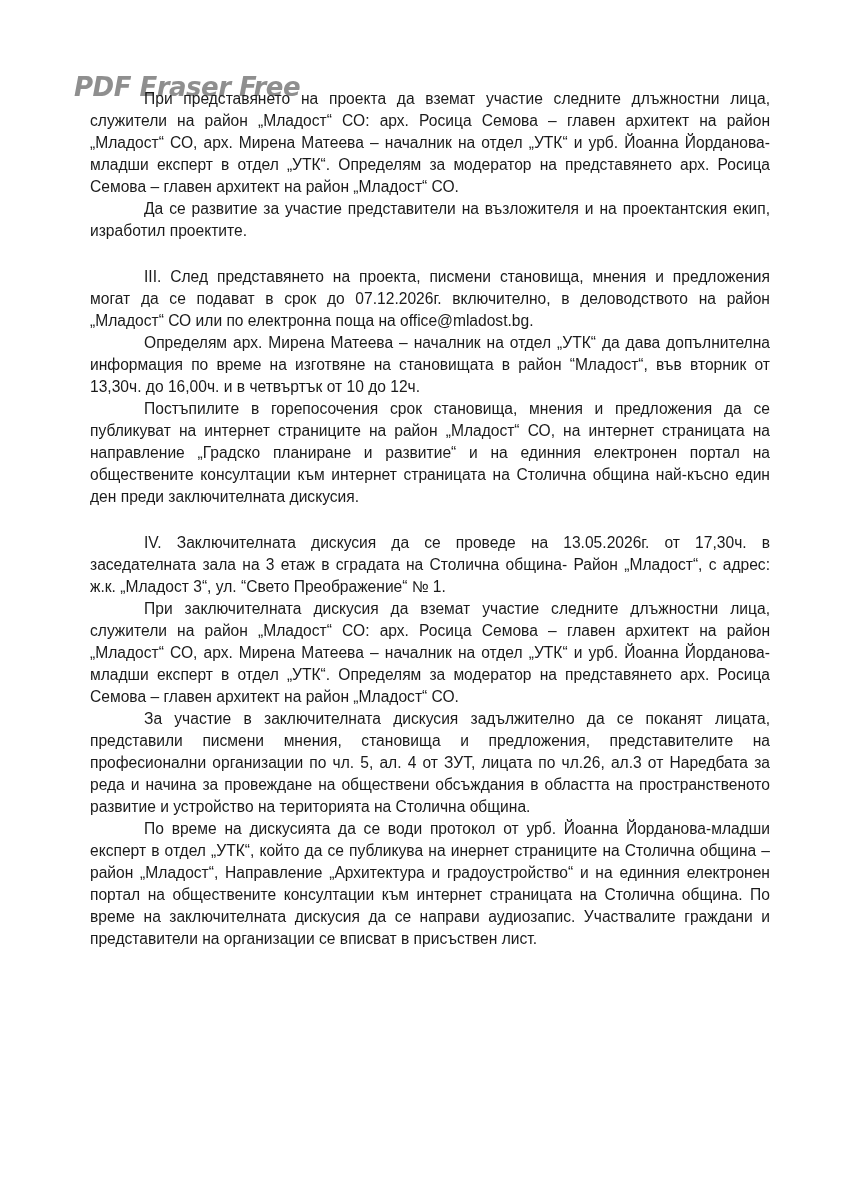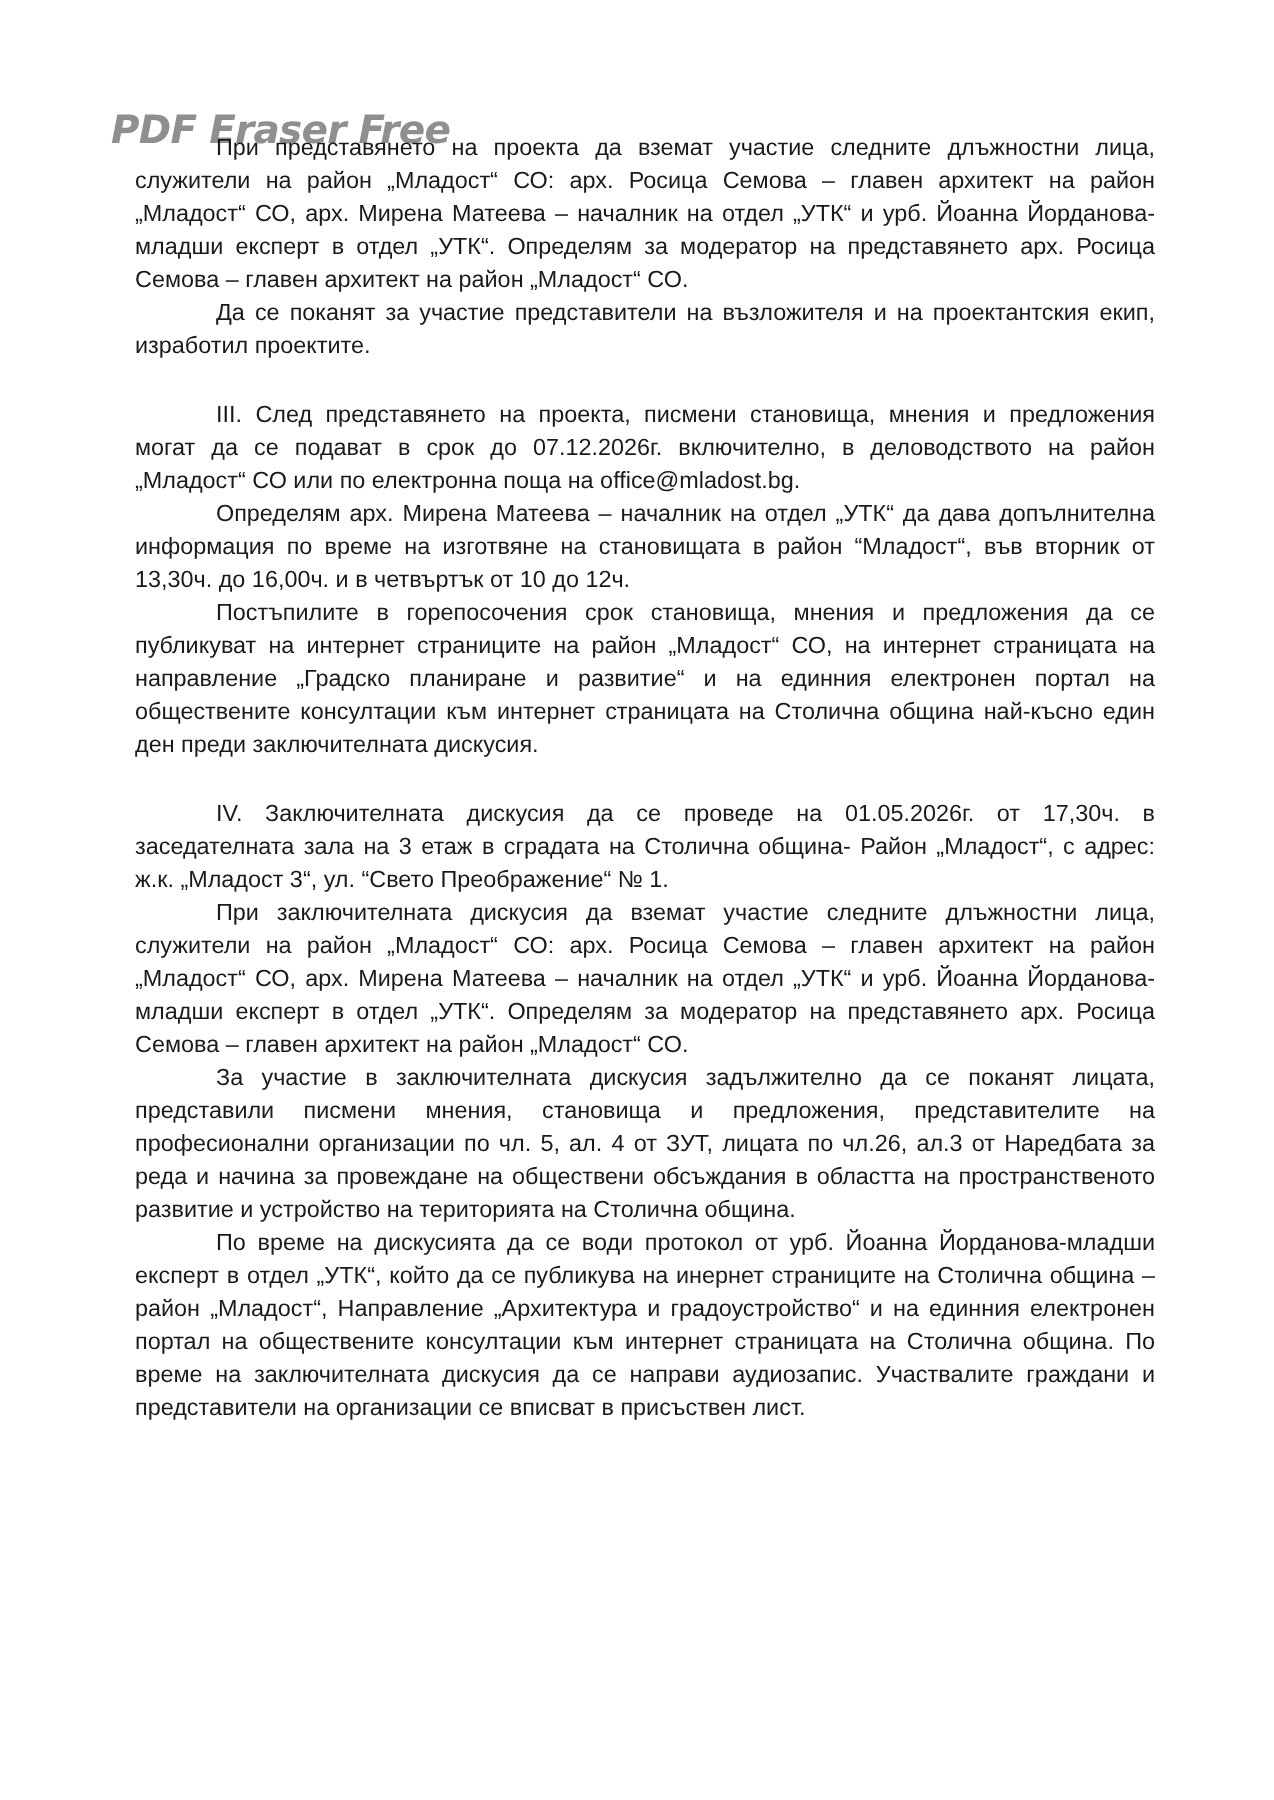--- a/index.html
+++ b/index.html
@@ -21,24 +21,24 @@
   .content p { margin: 0; text-indent: 54px; }
   .gap { height: 24px; }
 </style>
 </head>
 <body>
 
 <div class="page">
   <div class="watermark">PDF Eraser Free</div>
   <div class="content">
     <p>При представянето на проекта да вземат участие следните длъжностни лица, служители на район „Младост“ СО: арх. Росица Семова – главен архитект на район „Младост“ СО, арх. Мирена Матеева – началник на отдел „УТК“ и урб. Йоанна Йорданова- младши експерт в отдел „УТК“. Определям за модератор на представянето арх. Росица Семова – главен архитект на район „Младост“ СО.</p>
-    <p>Да се поканят за участие представители на възложителя и на проектантския екип, изработил проектите.</p>
+    <p>Да се развитие за участие представители на възложителя и на проектантския екип, изработил проектите.</p>
     <div class="gap"></div>
     <p>III. След представянето на проекта, писмени становища, мнения и предложения могат да се подават в срок до 07.12.2026г. включително, в деловодството на район „Младост“ СО или по електронна поща на office@mladost.bg.</p>
     <p>Определям арх. Мирена Матеева – началник на отдел „УТК“ да дава допълнителна информация по време на изготвяне на становищата в район “Младост“, във вторник от 13,30ч. до 16,00ч. и в четвъртък от 10 до 12ч.</p>
     <p>Постъпилите в горепосочения срок становища, мнения и предложения да се публикуват на интернет страниците на район „Младост“ СО, на интернет страницата на направление „Градско планиране и развитие“ и на единния електронен портал на обществените консултации към интернет страницата на Столична община най-късно един ден преди заключителната дискусия.</p>
     <div class="gap"></div>
-    <p>IV. Заключителната дискусия да се проведе на 01.05.2026г. от 17,30ч. в заседателната зала на 3 етаж в сградата на Столична община- Район „Младост“, с адрес: ж.к. „Младост 3“, ул. “Свето Преображение“ № 1.</p>
+    <p>IV. Заключителната дискусия да се проведе на 13.05.2026г. от 17,30ч. в заседателната зала на 3 етаж в сградата на Столична община- Район „Младост“, с адрес: ж.к. „Младост 3“, ул. “Свето Преображение“ № 1.</p>
     <p>При заключителната дискусия да вземат участие следните длъжностни лица, служители на район „Младост“ СО: арх. Росица Семова – главен архитект на район „Младост“ СО, арх. Мирена Матеева – началник на отдел „УТК“ и урб. Йоанна Йорданова-младши експерт в отдел „УТК“. Определям за модератор на представянето арх. Росица Семова – главен архитект на район „Младост“ СО.</p>
     <p>За участие в заключителната дискусия задължително да се поканят лицата, представили писмени мнения, становища и предложения, представителите на професионални организации по чл. 5, ал. 4 от ЗУТ, лицата по чл.26, ал.3 от Наредбата за реда и начина за провеждане на обществени обсъждания в областта на пространственото развитие и устройство на територията на Столична община.</p>
     <p>По време на дискусията да се води протокол от урб. Йоанна Йорданова-младши експерт в отдел „УТК“, който да се публикува на инернет страниците на Столична община – район „Младост“, Направление „Архитектура и градоустройство“ и на единния електронен портал на обществените консултации към интернет страницата на Столична община. По време на заключителната дискусия да се направи аудиозапис. Участвалите граждани и представители на организации се вписват в присъствен лист.</p>
   </div>
 </div>
 
 </body></html>

